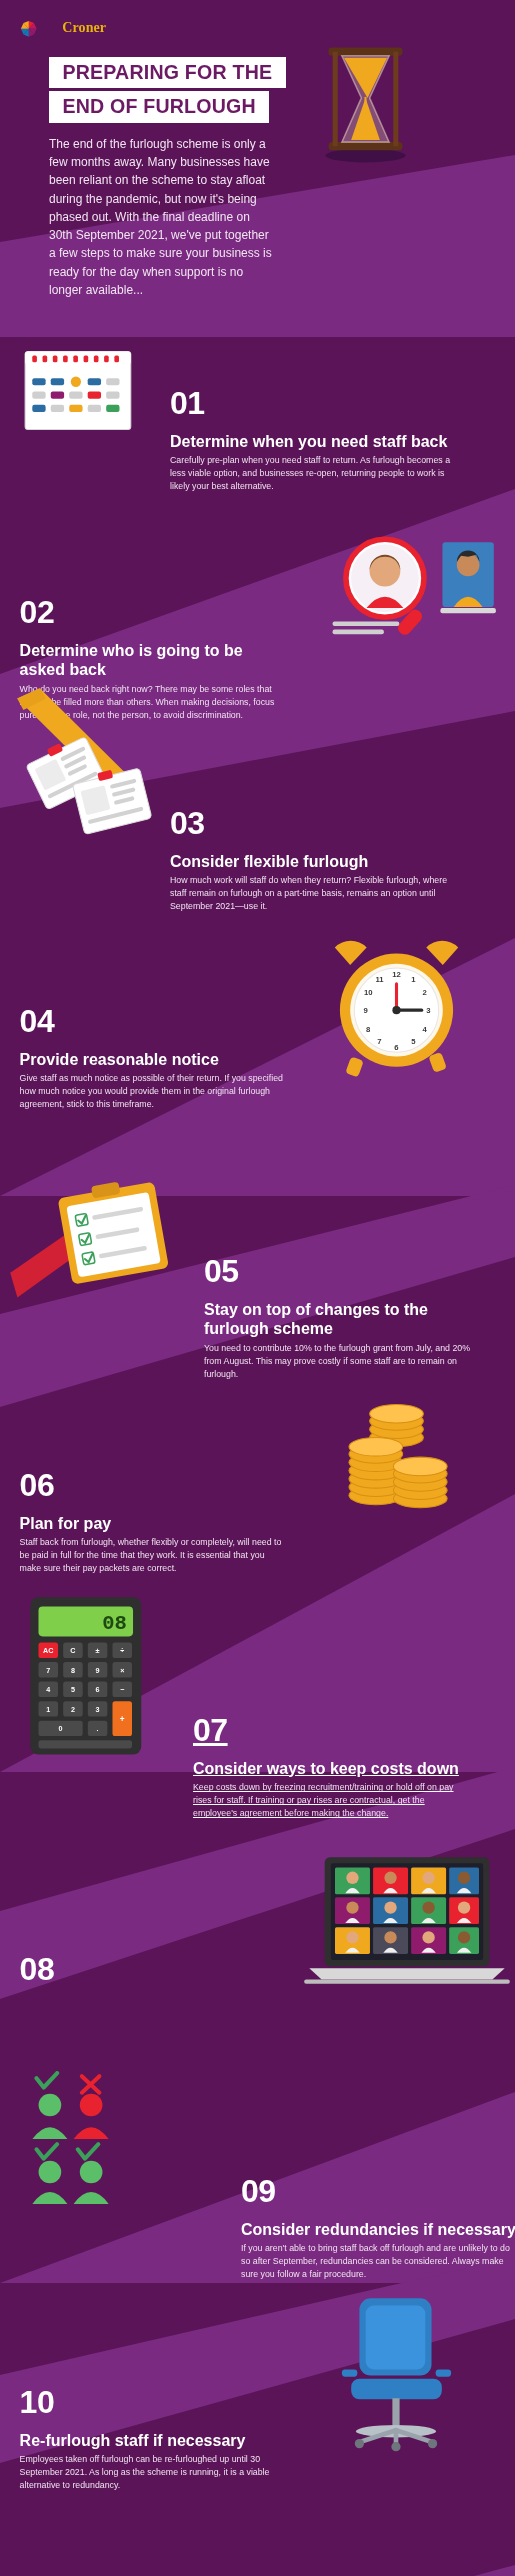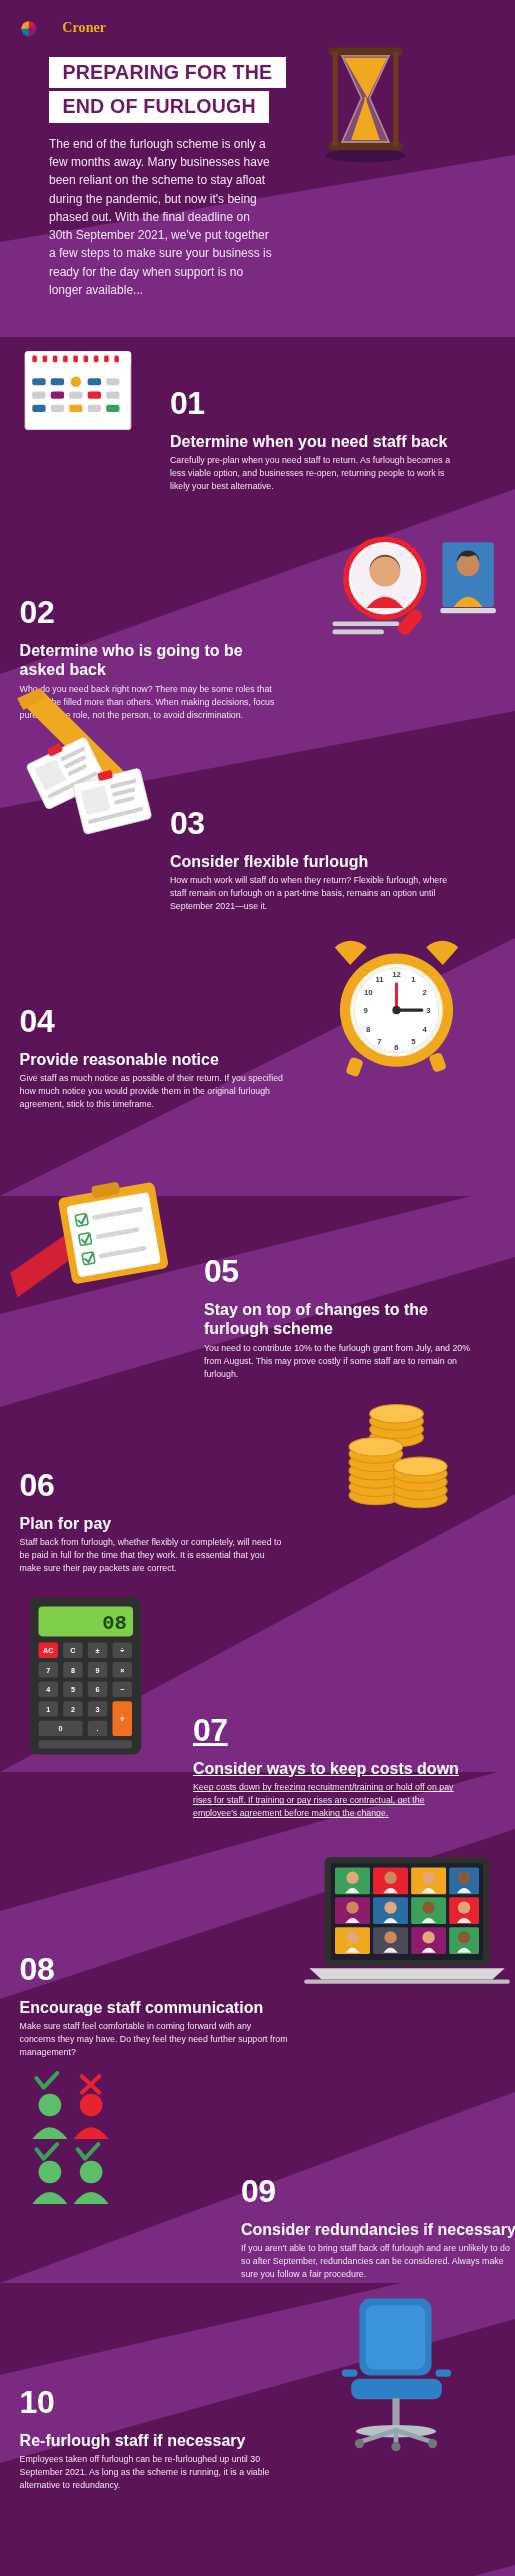--- a/index.html
+++ b/index.html
@@ -424,24 +424,20 @@
         <rect x="282" y="150" width="58" height="52" rx="3" fill="#3aa05a"></rect>
         <circle cx="311" cy="170" r="12" fill="#8a5a33"></circle>
           <path d="M297 200 q14 -20 28 0 Z" fill="#f0f0f0"></path>
       </g>
       <path d="M10 230 L390 230 L366 252 L34 252 Z" fill="#d8d8d8"></path>
       <rect x="0" y="252" width="400" height="8" rx="4" fill="#bdbdbd"></rect>
     </svg>
   </div>
   <div class="step" style="left:19.6px;top:1955px;width:268px;">
     <div class="step-num">08</div>
-    <div class="step-body">
-      <div class="step-title">Encourage staff communication</div>
-      <div class="step-desc">Make sure staff feel comfortable in coming forward with any concerns they may have. Do they feel they need further support from management?</div>
-    </div>
   </div>
 
   <div class="art" style="left:20.6px;top:2071px;">
     <svg width="165" height="134" viewBox="0 0 320 260">
       <g>
         <path d="M30 14 l14 18 26 -28" stroke="#3aa05a" stroke-width="8" fill="none" stroke-linecap="round" stroke-linejoin="round"></path>
         <circle cx="56" cy="66" r="22" fill="#5bbf6a"></circle>
         <path d="M22 132 q34 -46 68 0 Z" fill="#5bbf6a"></path>
         <path d="M118 10 l34 32 M152 10 l-34 32" stroke="#e8222e" stroke-width="8" stroke-linecap="round"></path>
         <circle cx="136" cy="66" r="22" fill="#e8222e"></circle>

